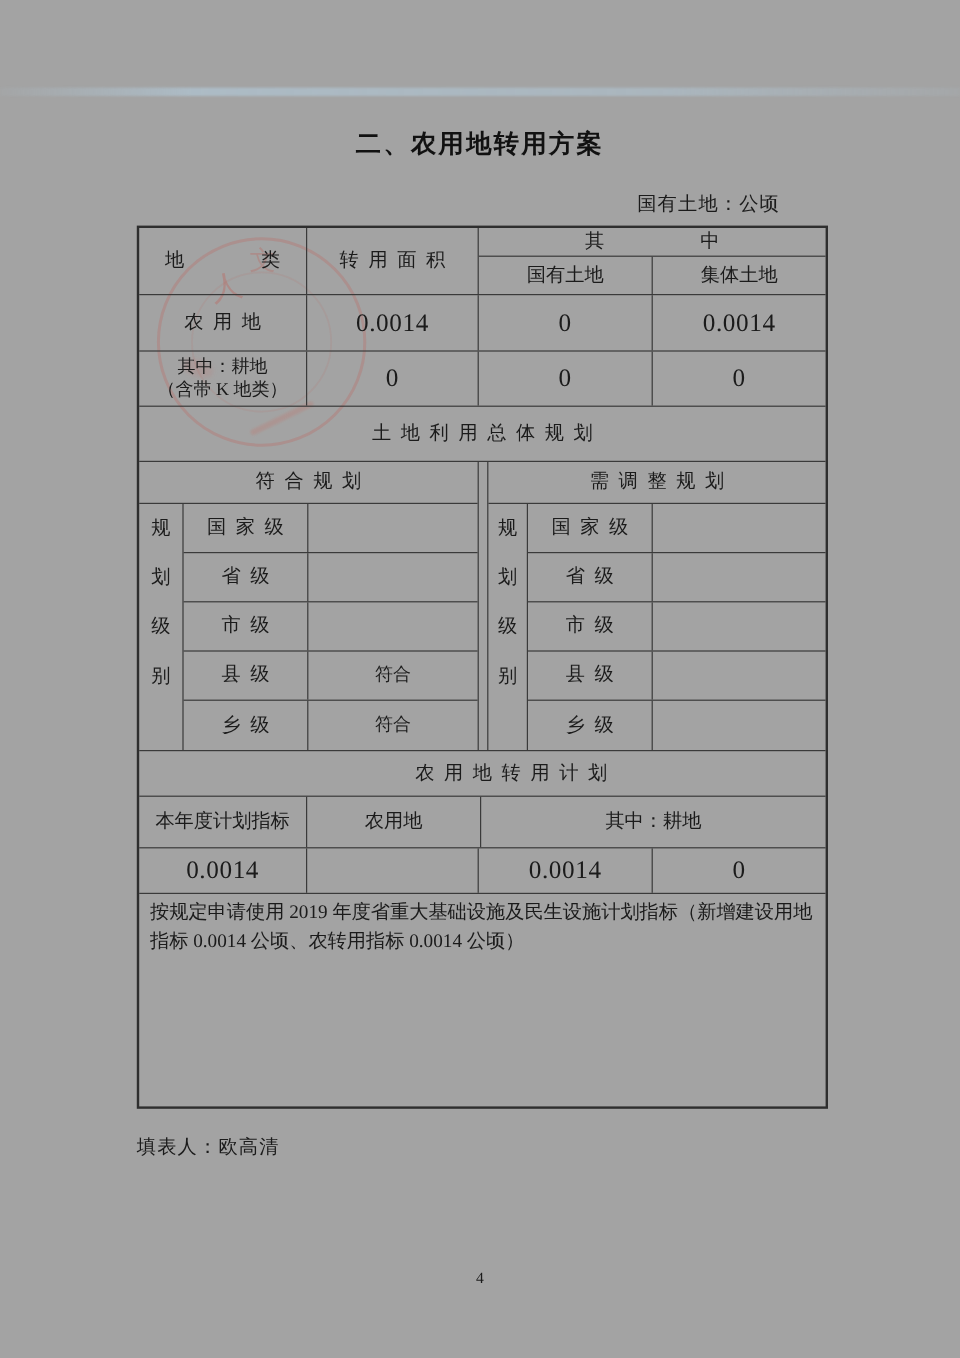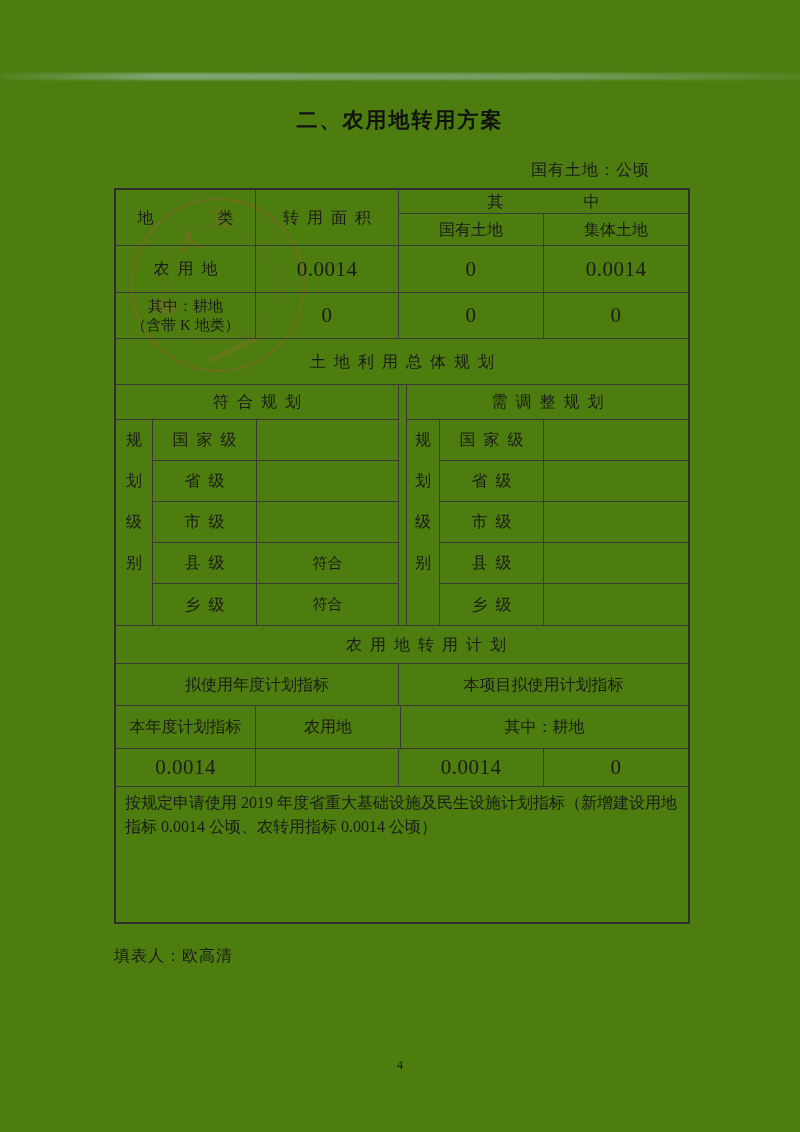--- a/index.html
+++ b/index.html
@@ -1,21 +1,21 @@
 <!DOCTYPE html>
 <html><head>
 <meta charset="utf-8">
 <style>
   * { box-sizing: border-box; margin: 0; padding: 0; }
   html,body { background:#ffffff; }
   .page {
     position: relative;
     width: 800px; height: 1132px;
     margin: 0 auto;
-    background: #4d7c0f;
+    background: #a3a3a3;
     font-family: "Liberation Serif", serif;
     color: #1b1b1b;
     overflow: hidden;
   }
   .scan-artifact {
     position: absolute; left: 0; top: 73px; width: 100%; height: 7px;
     background: linear-gradient(to right,
       rgba(190,220,240,0.05), rgba(185,218,240,0.45) 20%,
       rgba(185,218,240,0.35) 70%, rgba(190,220,240,0.08));
     filter: blur(1px);
@@ -222,24 +222,20 @@
           </div>
         </div>
       </div>
 
     </div>
 
     <div class="row sec2-row bb">
       <div class="cell flex1">农 用 地 转 用 计 划</div>
     </div>
 
-    <div class="row half-row bb">
-      <div class="cell half-left br">拟使用年度计划指标</div>
-      <div class="cell flex1">本项目拟使用计划指标</div>
-    </div>
 
     <div class="row cols-row bb">
       <div class="cell w1 br">本年度计划指标</div>
       <div class="cell w3 br">农用地</div>
       <div class="cell flex1">其中：耕地</div>
     </div>
 
     <div class="row vals-row bb">
       <div class="cell w1 br num">0.0014</div>
       <div class="cell w2 br num"></div>

